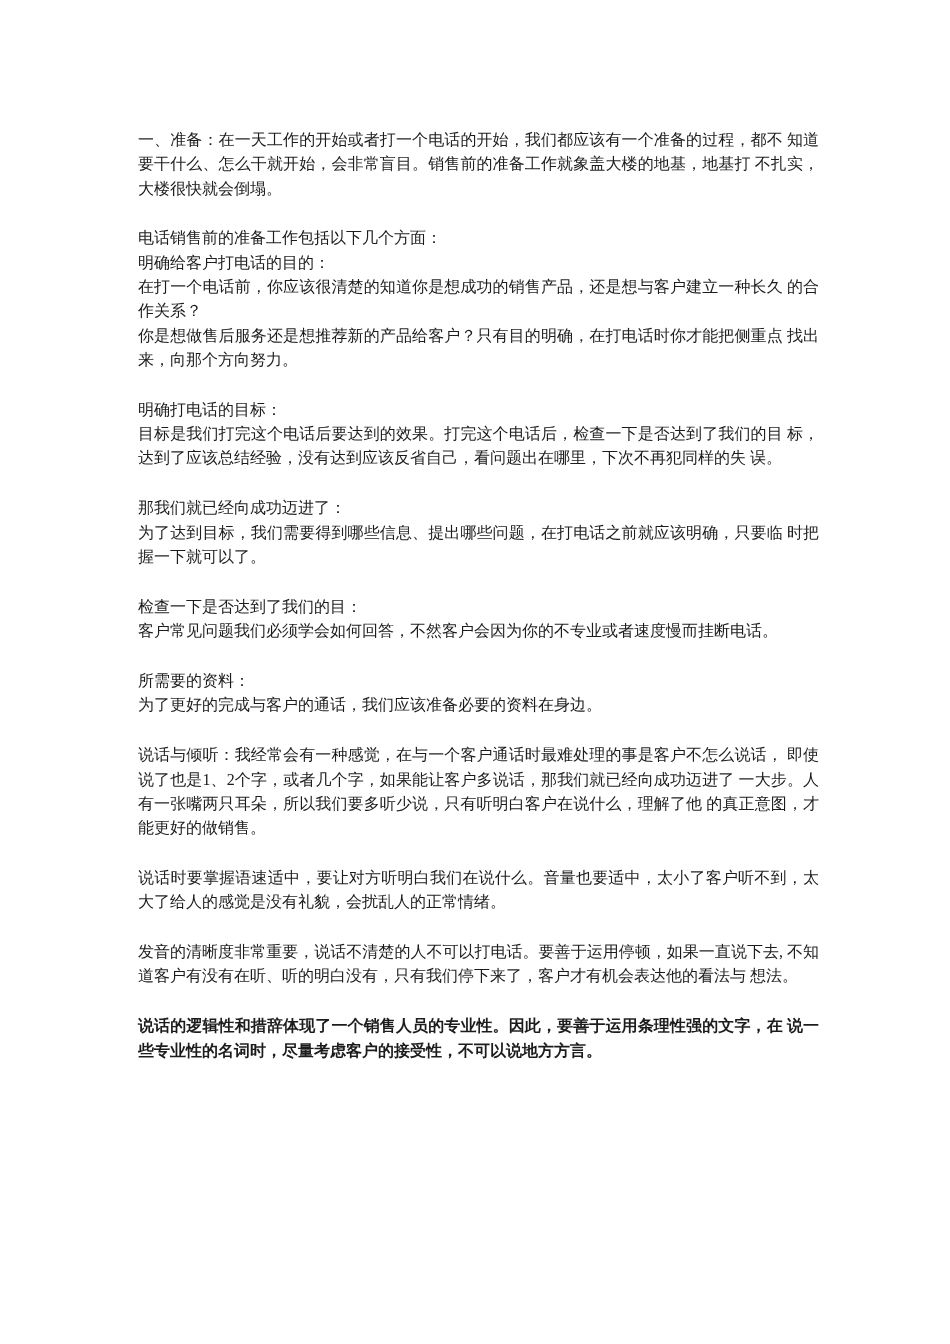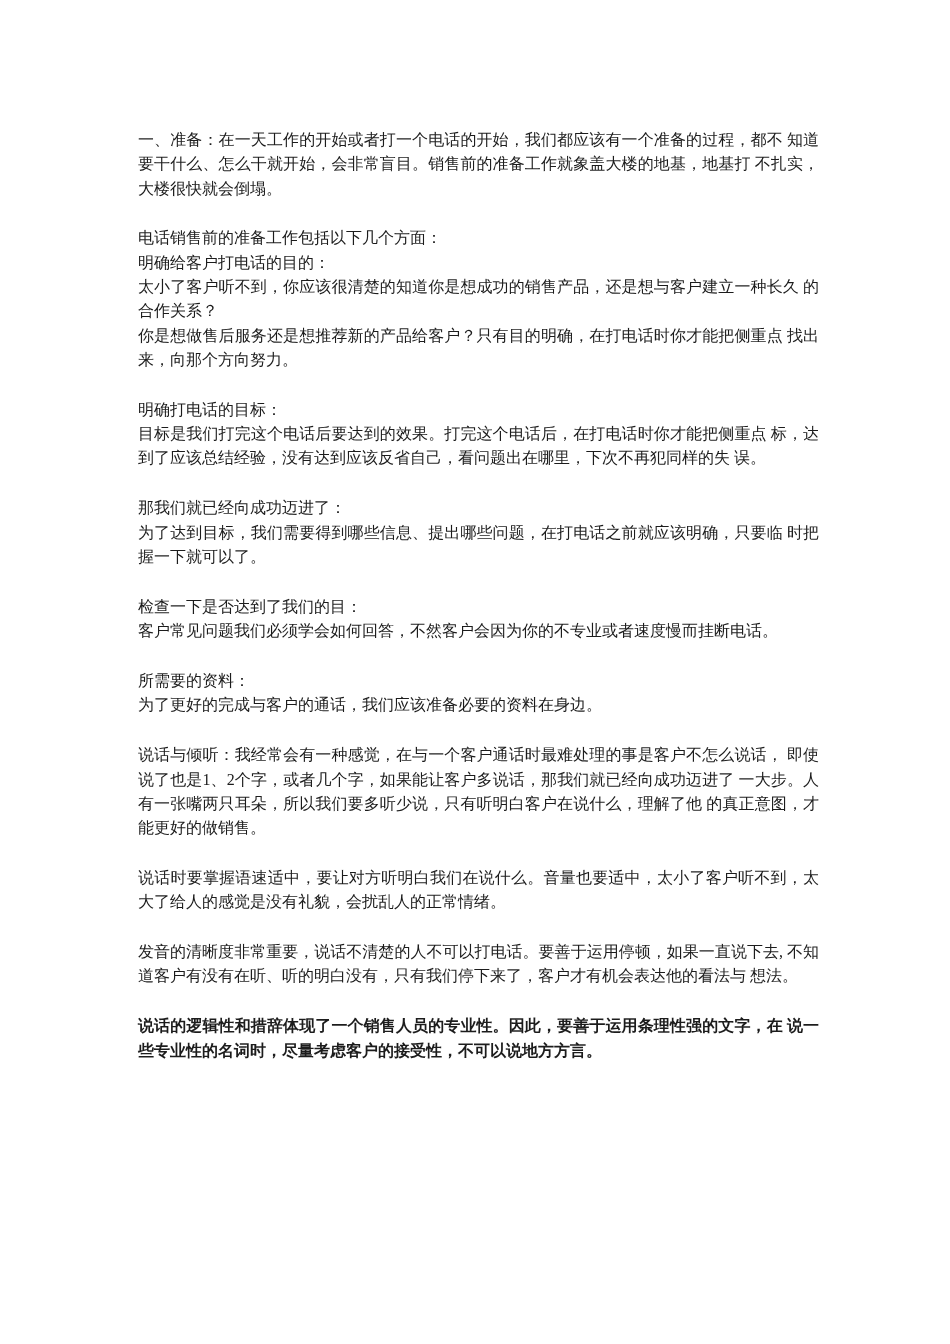--- a/index.html
+++ b/index.html
@@ -44,27 +44,27 @@
 <div class="page">
   <div class="content">
 
     <section class="block">
       <p>一、准备：在一天工作的开始或者打一个电话的开始，我们都应该有一个准备的过程，都不 知道要干什么、怎么干就开始，会非常盲目。销售前的准备工作就象盖大楼的地基，地基打 不扎实，大楼很快就会倒塌。</p>
     </section>
 
     <section class="block">
       <p>电话销售前的准备工作包括以下几个方面：</p>
       <p>明确给客户打电话的目的：</p>
-      <p>太小了客户听不到，你应该很清楚的知道你是想成功的销售产品，还是想与客户建立一种长久 的合作关系？</p>
+      <p>在打一个电话前，你应该很清楚的知道你是想成功的销售产品，还是想与客户建立一种长久 的合作关系？</p>
       <p>你是想做售后服务还是想推荐新的产品给客户？只有目的明确，在打电话时你才能把侧重点 找出来，向那个方向努力。</p>
     </section>
 
     <section class="block">
       <p>明确打电话的目标：</p>
-      <p>目标是我们打完这个电话后要达到的效果。打完这个电话后，在打电话时你才能把侧重点 标，达到了应该总结经验，没有达到应该反省自己，看问题出在哪里，下次不再犯同样的失 误。</p>
+      <p>目标是我们打完这个电话后要达到的效果。打完这个电话后，检查一下是否达到了我们的目 标，达到了应该总结经验，没有达到应该反省自己，看问题出在哪里，下次不再犯同样的失 误。</p>
     </section>
 
     <section class="block">
       <p>那我们就已经向成功迈进了：</p>
       <p>为了达到目标，我们需要得到哪些信息、提出哪些问题，在打电话之前就应该明确，只要临 时把握一下就可以了。</p>
     </section>
 
     <section class="block">
       <p>检查一下是否达到了我们的目：</p>
       <p>客户常见问题我们必须学会如何回答，不然客户会因为你的不专业或者速度慢而挂断电话。</p>

